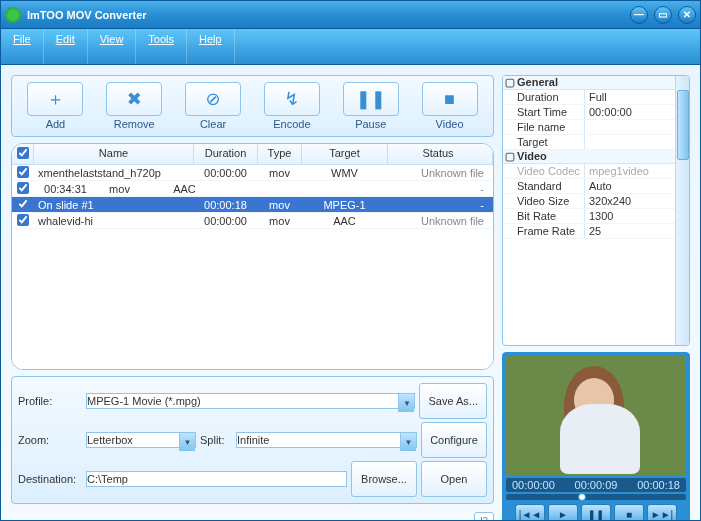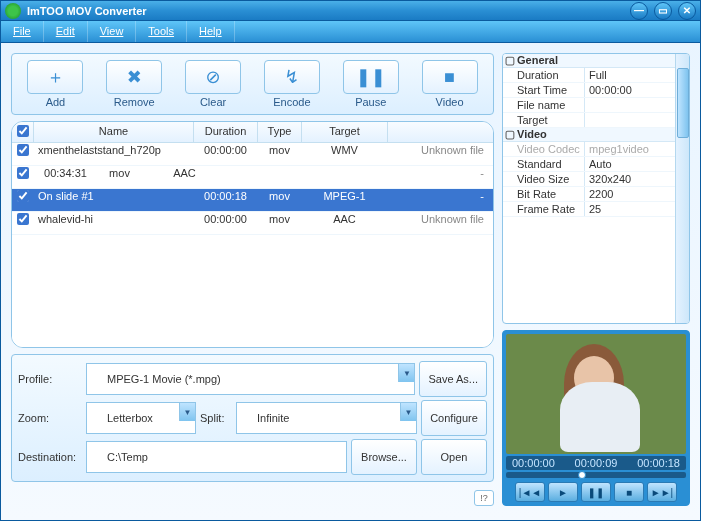--- a/index.html
+++ b/index.html
@@ -1,50 +1,50 @@
 <!DOCTYPE html>
 <html><head>
 <meta charset="utf-8">
 <style>
 *{box-sizing:border-box;margin:0;padding:0;font-family:Tahoma,Arial,sans-serif;font-size:11px}
 body{background:#fff}
 .window{width:701px;height:521px;border:1px solid #0a5a9e;background:linear-gradient(to bottom,#e8f4ff,#f5faff);position:relative;overflow:hidden}
-.titlebar{height:20px;background:linear-gradient(to bottom,#4ab0e8,#2a8fd4 50%,#1a7bc4);color:#fff;display:flex;align-items:center;padding:0 4px;border-bottom:1px solid #0a5a9e}
+.titlebar{height:28px;background:linear-gradient(to bottom,#4ab0e8,#2a8fd4 50%,#1a7bc4);color:#fff;display:flex;align-items:center;padding:0 4px;border-bottom:1px solid #0a5a9e}
 .app-icon{width:16px;height:16px;background:radial-gradient(circle,#3dc44a 40%,#1a8a24);border-radius:50%;margin-right:6px}
 .title-text{font-weight:bold;flex:1}
 .win-btns{display:flex;gap:6px}
 .win-btn{width:18px;height:18px;border-radius:50%;background:linear-gradient(to bottom,#5ec5f8,#1a7bc4);border:1px solid #0a5a9e;display:flex;align-items:center;justify-content:center;color:#fff;cursor:pointer;font-size:10px;font-weight:bold}
-.menubar{height:22px;background:linear-gradient(to bottom,#5ec5f8,#2a8fd4);display:flex;border-bottom:1px solid #0a5a9e}
+.menubar{height:36px;background:linear-gradient(to bottom,#5ec5f8,#2a8fd4);display:flex;border-bottom:1px solid #0a5a9e}
 .menu-item{color:#fff;padding:4px 12px;cursor:pointer;border-right:1px solid rgba(255,255,255,.25);text-decoration:underline}
 .menu-item:first-letter{}
 .body-area{padding:10px;display:flex;gap:8px;height:calc(100% - 46px)}
 .left-col{flex:1;display:flex;flex-direction:column;gap:6px}
 .right-col{width:188px;display:flex;flex-direction:column;gap:6px}
 .toolbar{display:flex;gap:4px;padding:6px;background:linear-gradient(to bottom,#f3faff,#dcefff);border:1px solid #8fc5e8;border-radius:4px}
 .tool-btn{flex:1;display:flex;flex-direction:column;align-items:center;gap:2px;cursor:pointer}
 .tool-icon{width:56px;height:34px;background:linear-gradient(to bottom,#fff,#e4f2ff);border:1px solid #8fc5e8;border-radius:4px;display:flex;align-items:center;justify-content:center;color:#3a8fd4;font-size:18px}
 .tool-lbl{color:#2a5a8a}
 .grid-wrap{flex:1;border:1px solid #8fc5e8;background:#fff;display:flex;flex-direction:column;overflow:hidden;border-radius:12px}
 .grid-head{display:flex;background:linear-gradient(to bottom,#f8fcff,#e4f2ff);border-bottom:1px solid #c4dff0}
 .gh{padding:3px 4px;border-right:1px solid #c4dff0;text-align:center;color:#333}
 .grid-body{flex:1;overflow:auto;background:#fff}
-.grow{display:flex;border-bottom:1px solid #eef6fc;color:#333;height:23px;align-items:flex-start}
+.grow{display:flex;border-bottom:1px solid #eef6fc;color:#333;height:16px;align-items:center}
 .grow.sel{background:#3a76d0;color:#fff}
 .gc{padding:1px 4px;border-right:1px solid transparent;overflow:hidden;white-space:nowrap}
 .c-chk{width:22px;text-align:center}
 .c-name{width:160px}
 .c-dur{width:64px;text-align:center}
 .c-type{width:44px;text-align:center}
 .c-tgt{width:86px;text-align:center}
 .c-stat{flex:1;text-align:right;color:#888;padding-right:8px}
 .grow.sel .c-stat{color:#fff}
 .bottom-form{display:flex;flex-direction:column;gap:3px;padding:6px;background:linear-gradient(to bottom,#f3faff,#dcefff);border:1px solid #8fc5e8;border-radius:4px}
 .form-row{display:flex;align-items:center;gap:4px}
 .form-lbl{width:64px;color:#333}
-.form-input{flex:1;height:32px;border:1px solid #8fc5e8;background:#fff;padding:2px 20px;color:#333}
+.form-input{flex:1;height:16px;border:1px solid #8fc5e8;background:#fff;padding:2px 0;color:#333}
 .form-select{flex:1;position:relative}
 .form-select .form-input{width:100%;padding-right:18px}
 .dd-btn{position:absolute;right:1px;top:1px;width:16px;height:18px;background:linear-gradient(to bottom,#bfe4ff,#7fc4ef);border-left:1px solid #8fc5e8;display:flex;align-items:center;justify-content:center;color:#2a5a8a;font-size:8px;cursor:pointer}
 .btn{height:36px;padding:12px 8px;background:linear-gradient(to bottom,#fff,#e4f2ff);border:1px solid #8fc5e8;border-radius:3px;color:#333;cursor:pointer;display:flex;align-items:center;justify-content:center;min-width:66px}
 .prop-panel{flex:1;border:1px solid #8fc5e8;background:#fff;border-radius:4px;overflow:hidden;position:relative}
 .prop-body{position:absolute;inset:0;right:14px;overflow:hidden}
 .prop-scroll{position:absolute;right:0;top:0;width:14px;height:100%;background:linear-gradient(to right,#e4f2ff,#cde7fa);border-left:1px solid #b4d8ef}
 .prop-thumb{position:absolute;top:14px;width:12px;left:1px;height:70px;background:linear-gradient(to right,#bfe4ff,#7fc4ef);border:1px solid #6faed8;border-radius:2px}
 .prop-grp{display:flex;background:#f0f8ff;border-bottom:1px solid #d4e8f6;font-weight:bold;color:#333}
 .prop-exp{width:14px;text-align:center;color:#666;cursor:pointer}
@@ -116,20 +116,21 @@
           </div>
       </div>
 
       <div class="grid-wrap">
         <div class="grid-head">
           <div class="gh c-chk"><input type="checkbox" checked="" style=""></div>
           <div class="gh c-name">Name</div>
           <div class="gh c-dur">Duration</div>
           <div class="gh c-type">Type</div>
           <div class="gh c-tgt">Target</div>
+          <div class="gh c-stat" style="text-align:center;color:#333">Status</div>
         </div>
         <div class="grid-body" id="grid-body">
             <div class="grow">
               <div class="gc c-chk"><input type="checkbox" checked="" style=""></div>
               <div class="gc c-name">xmenthelaststand_h720p</div>
               <div class="gc c-dur">00:00:00</div>
               <div class="gc c-type">mov</div>
               <div class="gc c-tgt">WMV</div>
               <div class="gc c-stat">Unknown file</div>
             </div>
@@ -222,21 +223,21 @@
             <div class="prop-row">
               <div class="prop-key">Standard</div>
               <div class="prop-val">Auto</div>
             </div>
             <div class="prop-row">
               <div class="prop-key">Video Size</div>
               <div class="prop-val">320x240</div>
             </div>
             <div class="prop-row">
               <div class="prop-key">Bit Rate</div>
-              <div class="prop-val">2200</div>
+              <div class="prop-val">1300</div>
             </div>
             <div class="prop-row">
               <div class="prop-key">Frame Rate</div>
               <div class="prop-val">25</div>
             </div>
           </div>
         <div class="prop-scroll">
           <div class="prop-thumb"></div>
         </div>
       </div>

